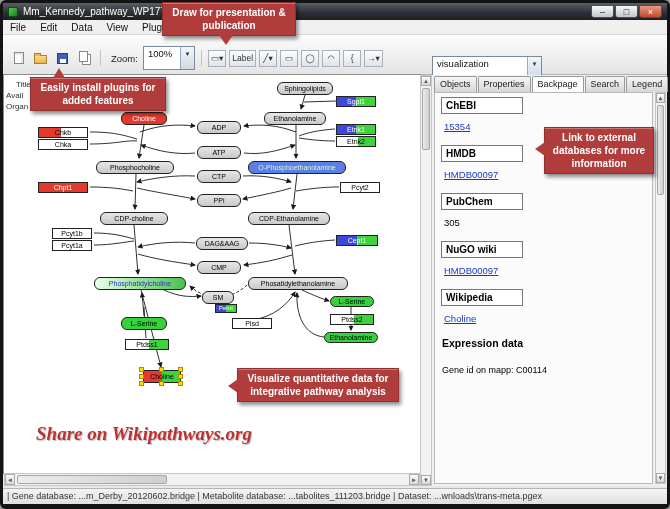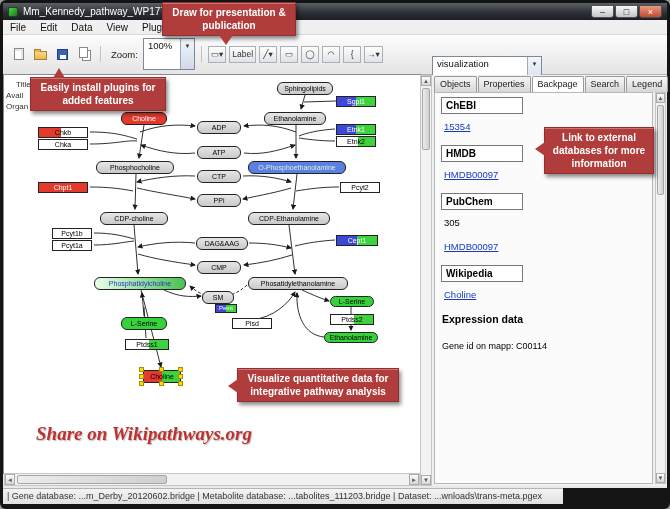--- a/index.html
+++ b/index.html
@@ -26,21 +26,21 @@
   .tb-row{position:absolute;left:6px;bottom:4px;display:flex;align-items:center;gap:3px;}
   .tb-ic{width:19px;height:17px;display:flex;align-items:center;justify-content:center;}
   .pg{width:10px;height:12px;background:#fff;border:1px solid #888;box-shadow:inset -2px 2px 0 #e8e8e8;}
   .fd{width:13px;height:9px;background:linear-gradient(#ffd98a,#e8b84e);border:1px solid #a9822f;position:relative;margin-top:3px;}
   .fd::before{content:"";position:absolute;top:-3px;left:-1px;width:5px;height:2px;background:#e8b84e;border:1px solid #a9822f;border-bottom:none;}
   .dk{width:11px;height:11px;background:#3a62b8;border:1px solid #24417e;position:relative;}
   .dk::before{content:"";position:absolute;left:2px;bottom:0;width:6px;height:4px;background:#fff;}
   .cp{width:9px;height:11px;background:#fff;border:1px solid #888;box-shadow:3px 3px 0 -1px #fff,3px 3px 0 0 #888;margin:-3px 3px 0 0;}
   .sep{width:1px;height:16px;background:#c2c2c2;margin:0 3px;}
   .tb-label{font-size:9.5px;color:#222;margin:0 2px 0 4px;}
-  .combo{height:32px;display:flex;border:1px solid #7a8a99;background:#fff;justify-content:space-between;}
+  .combo{height:24px;display:flex;border:1px solid #7a8a99;background:#fff;justify-content:space-between;}
   .combo .txt{font-size:9.5px;line-height:14px;padding:0 4px;color:#111;white-space:nowrap;overflow:hidden;}
   .combo .arr{width:14px;font-size:6px;line-height:14px;text-align:center;color:#333;
               background:linear-gradient(#f2f6fb,#cfd9e6);border-left:1px solid #9ab;}
   .tool{min-width:18px;height:17px;border:1px solid #a8b0ba;background:linear-gradient(#fefefe,#dfe3e8);
         font-size:8.5px;line-height:15px;text-align:center;padding:0 2px;color:#333;white-space:nowrap;}
   .viscombo{position:absolute;left:432px;top:56px;width:110px;}
   
   .content-bg{position:absolute;left:3px;top:75px;width:664px;height:413px;background:#e9e9e9;}
   
   .canvas{position:absolute;left:4px;top:75px;width:416px;height:398px;background:#fff;outline:1px solid #8c8c8c;}
@@ -76,21 +76,21 @@
               border:1px solid #b8b8b8;padding:4px 6px;overflow:hidden;}
   .hdr-box{width:fit-content;min-width:82px;border:1px solid #777;background:#fff;font-weight:bold;
            font-size:10px;line-height:13px;padding:1px 4px;color:#000;}
   .lnk{display:block;font-size:9.5px;color:#1539c9;text-decoration:underline;margin:7px 0 13px 3px;}
   .lnk.plain{color:#000;text-decoration:none;}
   .exp-title{font-weight:bold;font-size:10.5px;margin:5px 0 16px 1px;color:#000;}
   .gene-id{font-weight:normal;font-size:9px;margin:0 0 4px 1px;color:#000;}
   table.exp{border-collapse:collapse;margin-left:1px;}
   table.exp td{border:1px solid #444;font-size:9px;text-align:center;padding:2px 4px;min-width:58px;color:#000;background:#fff;}
   
-  .statusbar{position:absolute;left:3px;top:488px;width:560px;height:16px;
+  .statusbar{position:absolute;left:3px;top:488px;width:664px;height:16px;
              background:linear-gradient(#f4f4f4,#e0e0e0);border-top:1px solid #b5b5b5;
              font-size:9px;line-height:15px;color:#333;padding:0 4px;white-space:nowrap;overflow:hidden;}
   
   .callout{position:absolute;background:#b13c3c;border:1px solid #8f2f2f;color:#fff;font-weight:bold;
            font-size:10px;line-height:13px;text-align:center;padding:3px 6px;z-index:30;
            box-shadow:2px 3px 4px rgba(0,0,0,.45), inset 0 1px 0 rgba(255,255,255,.3);}
   .callout::after{content:"";position:absolute;}
   .co-draw{left:162px;top:2px;width:134px;}
   .co-draw::after{left:56px;bottom:-10px;border-left:7px solid transparent;border-right:7px solid transparent;border-top:10px solid #b13c3c;}
   .co-plugins{left:30px;top:77px;width:136px;}
@@ -291,20 +291,21 @@
       </div>
       <div class="section">
         <div class="hdr-box">HMDB</div>
         <a class="lnk">HMDB00097</a>
       </div>
       <div class="section">
         <div class="hdr-box">PubChem</div>
         <a class="lnk plain">305</a>
       </div>
       <div class="section">
+        <div class="hdr-box">NuGO wiki</div>
         <a class="lnk">HMDB00097</a>
       </div>
       <div class="section">
         <div class="hdr-box">Wikipedia</div>
         <a class="lnk">Choline</a>
       </div>
 
       <div class="exp-title">Expression data</div>
       <div class="gene-id">Gene id on mapp: C00114</div>
 

